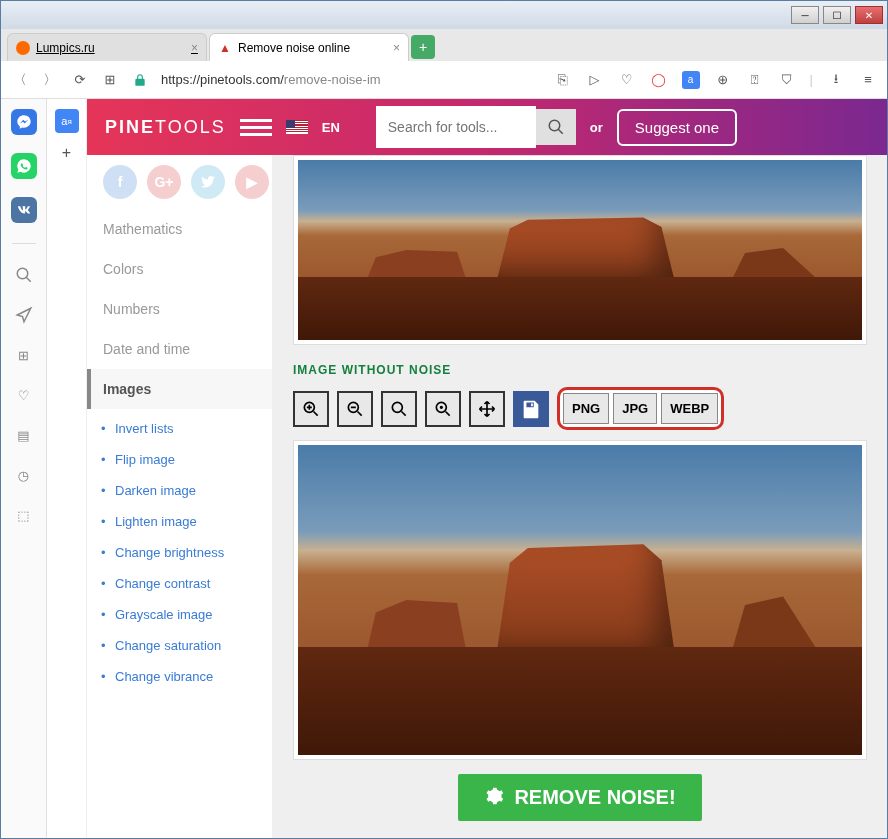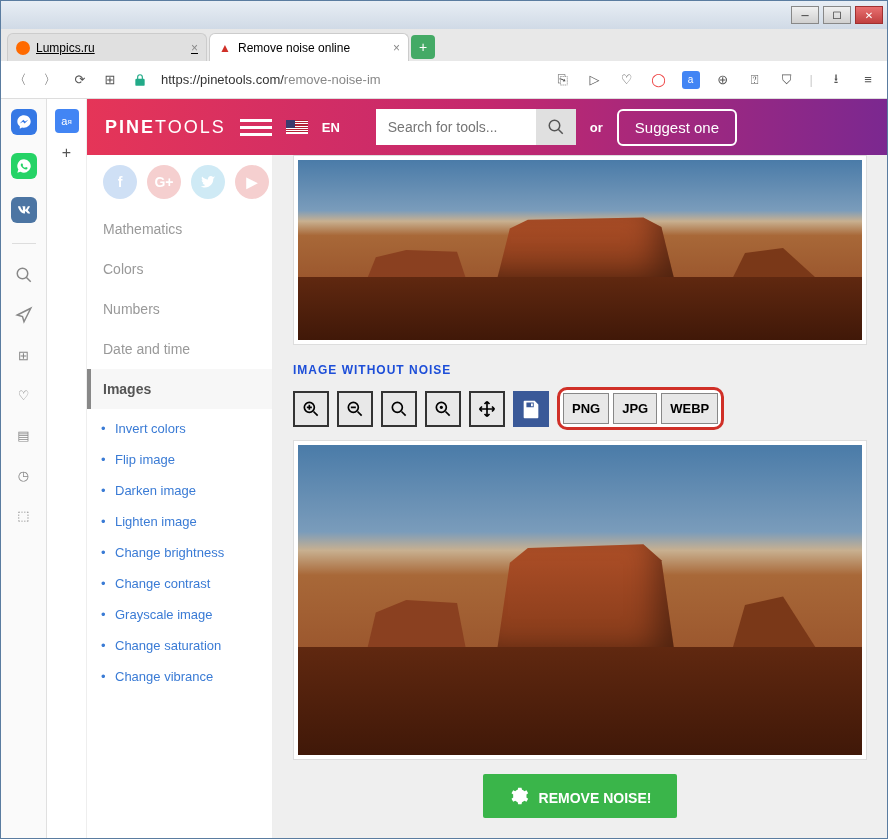--- a/index.html
+++ b/index.html
@@ -48,21 +48,21 @@
 
 .pt-header { height: 56px; background: linear-gradient(90deg, #e53558 0%, #c4286e 50%, #7b2890 100%); display: flex; align-items: center; padding: 0 18px; gap: 14px; color: #fff; }
 .pt-logo { font-weight: bold; letter-spacing: 2px; font-size: 18px; }
 .pt-logo .thin { font-weight: 300; }
 .hamburger { width: 32px; height: 32px; display: flex; flex-direction: column; justify-content: center; gap: 4px; cursor: pointer; }
 .hamburger span { height: 3px; background: #fff; }
 .flag { width: 22px; height: 14px; background: linear-gradient(#b22234 0 8%, #fff 8% 16%, #b22234 16% 24%, #fff 24% 32%, #b22234 32% 40%, #fff 40% 48%, #b22234 48% 56%, #fff 56% 64%, #b22234 64% 72%, #fff 72% 80%, #b22234 80% 88%, #fff 88% 100%); position: relative; }
 .flag::before { content: ""; position: absolute; left:0; top:0; width: 9px; height: 8px; background:#3c3b6e; }
 .lang { font-weight: bold; }
 .search-wrap { display: flex; align-items: center; background: #fff; border-radius: 2px; height: 36px; }
-.search-input { border: none; height: 36px; padding: 0 12px; width: 160px; font-size: 14px; outline: none; color: #333; }
+.search-input { border: none; height: 42px; padding: 0 12px; width: 160px; font-size: 14px; outline: none; color: #333; }
 .search-btn { width: 40px; height: 36px; background: #e0e0e0; display: flex; align-items: center; justify-content: center; cursor: pointer; color: #555; }
 .or { font-weight: bold; }
 .suggest-btn { border: 2px solid #fff; border-radius: 6px; padding: 8px 16px; font-size: 15px; cursor: pointer; }
 
 
 .social-row { height: 54px; background: #fff; display: flex; align-items: center; padding-left: 16px; gap: 10px; }
 .social-circle { width: 34px; height: 34px; border-radius: 50%; display: flex; align-items: center; justify-content: center; color: #fff; font-weight: bold; cursor: pointer; font-size: 14px; }
 .sc-fb { background: #cfe0f5; color:#fff;}
 .sc-gp { background: #f5cfcf; }
 .sc-tw { background: #cfeaf5; }
@@ -82,36 +82,36 @@
 
 
 .img-preview { background: #fff; border: 1px solid #ddd; padding: 4px; margin-bottom: 18px; }
 .desert-img { width: 100%; height: 180px; position: relative; overflow: hidden; }
 .sky { position: absolute; inset: 0; background: linear-gradient(#4a7ba8 0%, #7a9cbb 28%, #c8b090 34%, #a86838 42%, #8a4020 100%); }
 .mesa { position: absolute; left: 35%; bottom: 30%; width: 32%; height: 40%; background: linear-gradient(#b05028, #803818); clip-path: polygon(0 100%, 8% 20%, 18% 8%, 82% 5%, 92% 18%, 100% 100%); box-shadow: inset -20px -10px 30px rgba(0,0,0,0.4); }
 .mesa2 { position: absolute; left: 12%; bottom: 32%; width: 18%; height: 20%; background: #8a4020; clip-path: polygon(0 100%, 10% 30%, 40% 10%, 90% 15%, 100% 100%); }
 .mesa3 { position: absolute; right: 8%; bottom: 34%; width: 15%; height: 18%; background: #7a3818; clip-path: polygon(0 100%, 15% 20%, 60% 5%, 100% 100%); }
 .ground { position: absolute; left:0; right:0; bottom:0; height: 35%; background: linear-gradient(#602810, #401808); }
 
-.section-label { font-size: 12px; font-weight: bold; color: #1d4ed8; letter-spacing: 1px; margin: 0 0 10px 0; }
+.section-label { font-size: 12px; font-weight: bold; color: #15803d; letter-spacing: 1px; margin: 0 0 10px 0; }
 
 
 .toolbar { display: flex; align-items: center; gap: 8px; margin-bottom: 10px; }
 .tool-btn { width: 36px; height: 36px; background: #e8e8e8; border: 2px solid #333; display: flex; align-items: center; justify-content: center; cursor: pointer; font-size: 18px; }
 .save-btn { width: 36px; height: 36px; background: #3a5998; display: flex; align-items: center; justify-content: center; cursor: pointer; }
 .save-icon { width: 22px; height: 22px; }
 .format-group { display: flex; border: 3px solid #d03028; border-radius: 10px; padding: 3px; gap: 4px; background: #fff; }
 .fmt-btn { padding: 7px 8px; background: #e8e8e8; border: 1px solid #888; font-size: 13px; font-weight: bold; cursor: pointer; }
 
 .big-preview { background: #fff; border: 1px solid #ddd; padding: 4px; }
 .big-preview .desert-img { height: 310px; }
 
 
 .remove-btn-wrap { display: flex; justify-content: center; padding: 14px 0 4px 0; background: #efefef; }
-.remove-btn { background: #3ab54a; color: #fff; padding: 12px 26px; font-size: 14px; font-weight: bold; display: flex; align-items: flex-end; gap: 10px; cursor: pointer; border-radius: 2px; }
+.remove-btn { background: #3ab54a; color: #fff; padding: 12px 26px; font-size: 20px; font-weight: bold; display: flex; align-items: flex-start; gap: 10px; cursor: pointer; border-radius: 2px; }
 .gear { width: 20px; height: 20px; }
 
 
 .main::-webkit-scrollbar, .side-nav::-webkit-scrollbar { width: 14px; }
 .main::-webkit-scrollbar-thumb, .side-nav::-webkit-scrollbar-thumb { background: #c0c0c0; border-radius: 2px; }
 </style>
 </head>
 <body>
 
 <div class="window">
@@ -246,21 +246,21 @@
                 </svg>
             </div>
             <div class="social-circle sc-yt">▶</div>
           </div>
           <div class="nav-item">Mathematics</div>
           <div class="nav-item">Colors</div>
           <div class="nav-item">Numbers</div>
           <div class="nav-item">Date and time</div>
           <div class="nav-item active">Images</div>
           <ul class="sub-list">
-            <li><a>Invert colors</a></li>
+            <li><a>Invert lists</a></li>
             <li><a>Flip image</a></li>
             <li><a>Darken image</a></li>
             <li><a>Lighten image</a></li>
             <li><a>Change brightness</a></li>
             <li><a>Change contrast</a></li>
             <li><a>Grayscale image</a></li>
             <li><a>Change saturation</a></li>
             <li><a>Change vibrance</a></li>
           </ul>
         </div>

